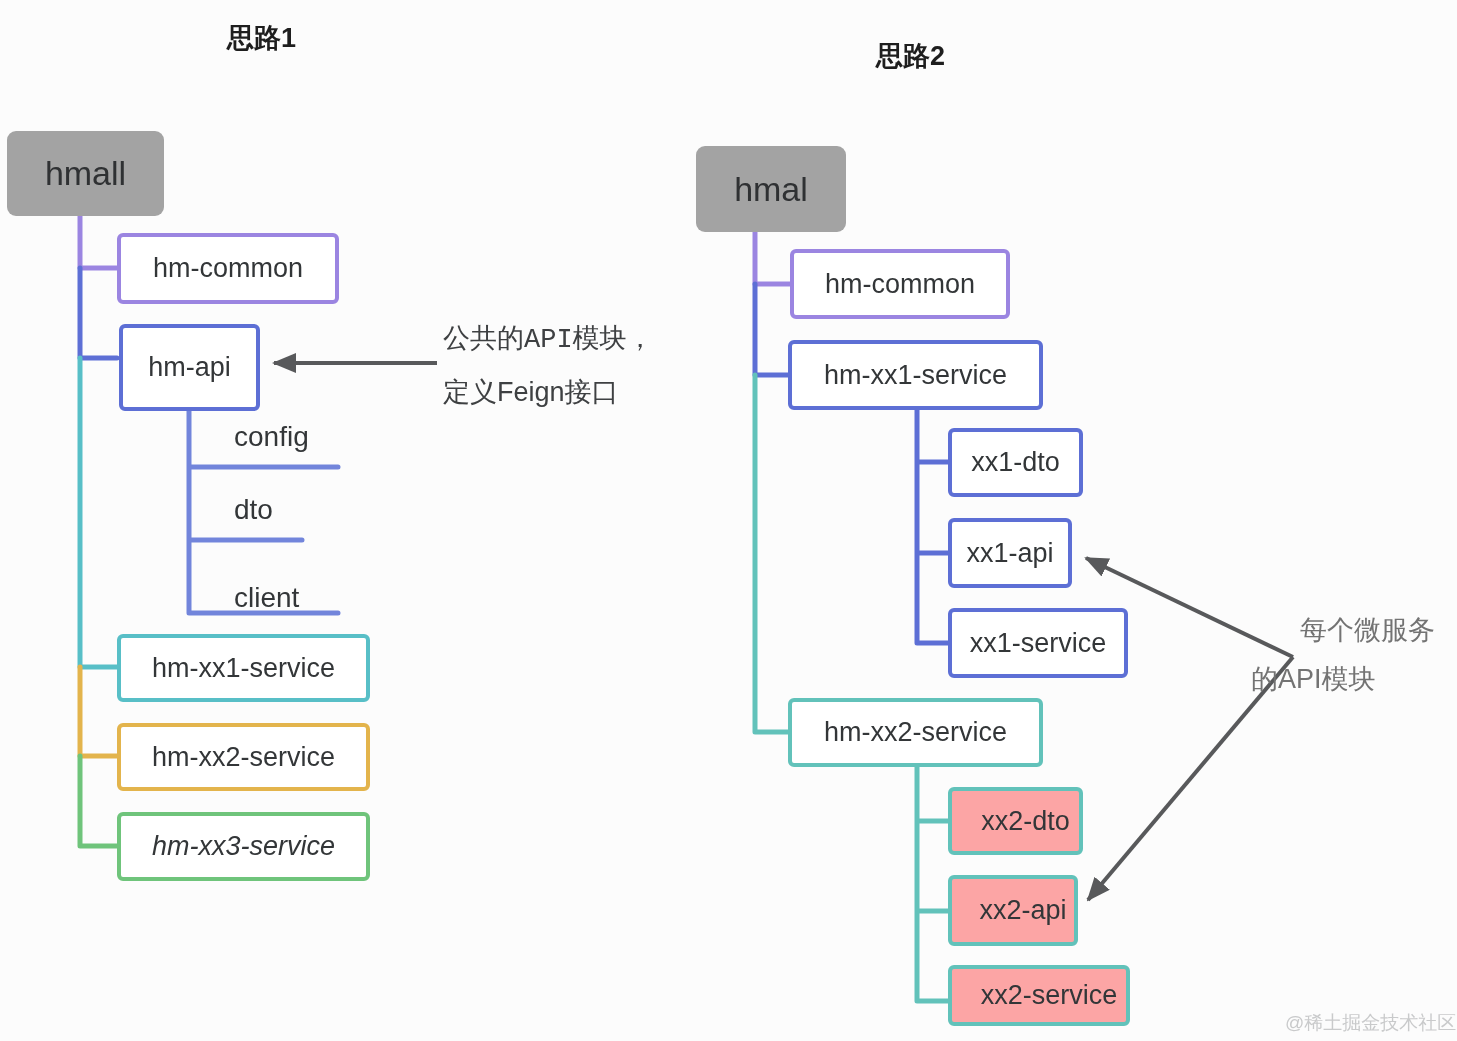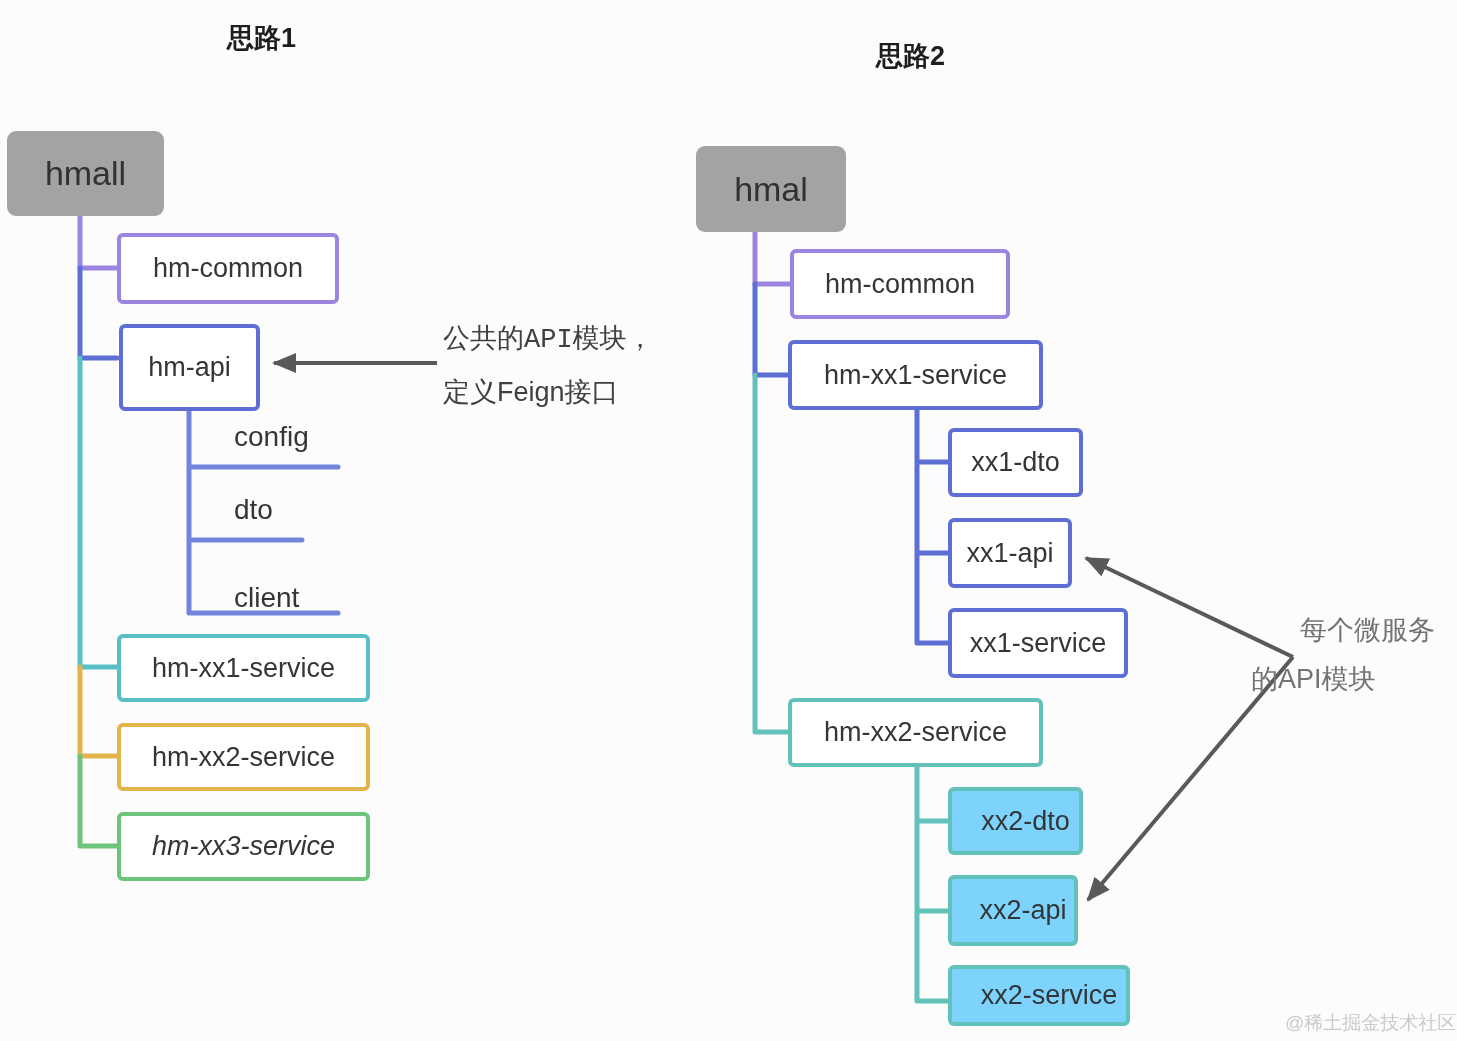--- a/index.html
+++ b/index.html
@@ -22,21 +22,21 @@
     position:absolute;box-sizing:border-box;background:#a3a3a3;border:none;border-radius:9px;
     display:flex;align-items:center;justify-content:center;
     font-size:34px;color:#2f3133;
   }
   .node.purple{border-color:#9b85e1;}
   .node.indigo{border-color:#5d6fd5;}
   .node.cyanb{border-color:#58bfc7;}
   .node.teal{border-color:#62c2ba;}
   .node.yellow{border-color:#e3b44c;}
   .node.green{border-color:#6fc47b;}
-  .node.grayfill{background:#7dd3fc;padding-left:20px;}
+  .node.grayfill{background:#fca5a5;padding-left:20px;}
   .leaf-label{
     position:absolute;font-size:28px;color:#333638;white-space:nowrap;
   }
   .note-line{
     position:absolute;font-size:27px;white-space:nowrap;
   }
   .note-dark{color:#3e4042;}
   .note-gray{color:#737373;}
   .watermark{
     position:absolute;font-size:19px;color:#c9cacb;white-space:nowrap;

